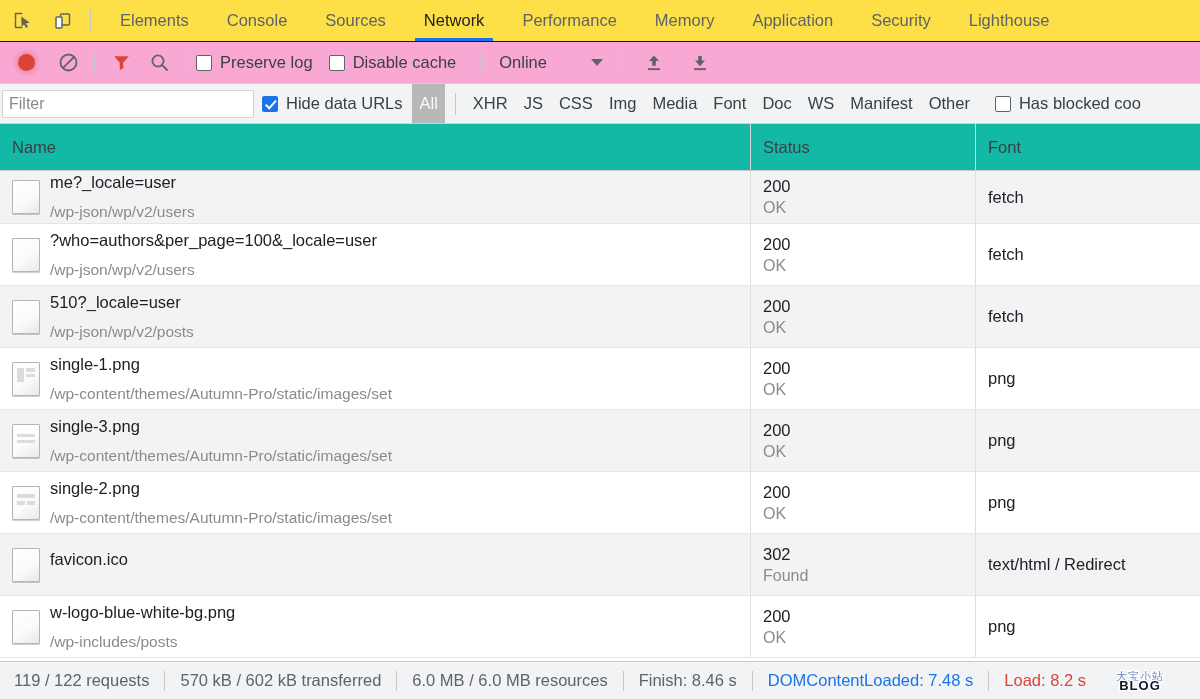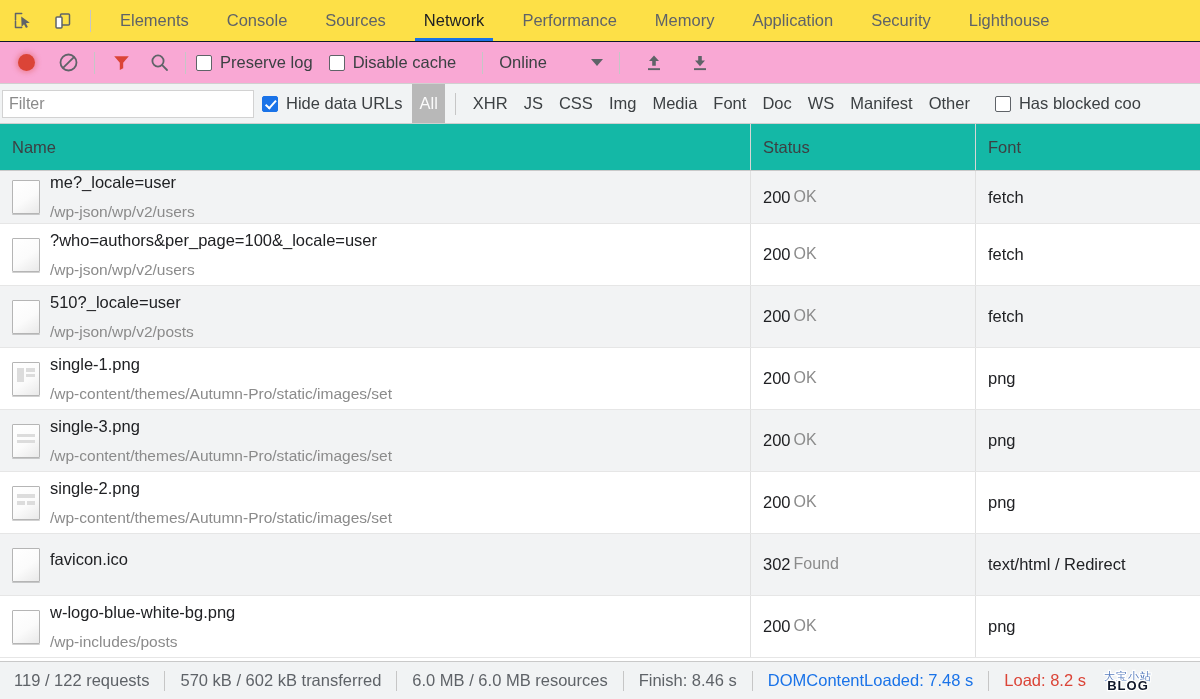--- a/index.html
+++ b/index.html
@@ -154,21 +154,21 @@
     border: 1px solid #b5b5b5;
     border-radius: 1px;
     background: linear-gradient(145deg,#ffffff 0%, #fbfbfb 55%, #e9e9e9 100%);
     box-shadow: 0 1px 0 rgba(0,0,0,0.18);
     position: relative; overflow: hidden;
   }
   .fileicon .thumb { position: absolute; background: #dcdcdc; }
   .ntext { display: flex; flex-direction: column; justify-content: center; gap: 11px; min-width: 0; }
   .nm { font-size: 16.5px; color: #202124; white-space: nowrap; }
   .sub { font-size: 15.5px; color: #8b8b8b; white-space: nowrap; }
-  .stext { display: flex; flex-direction: row; justify-content: center; gap: 3px; }
+  .stext { display: flex; flex-direction: column; justify-content: center; gap: 3px; }
   .scode { font-size: 16.5px; color: #202124; }
   .stxt { font-size: 16px; color: #8b8b8b; }
   .ttxt { font-size: 16.5px; color: #202124; white-space: nowrap; }
 
   
   .footer {
     height: 38px; min-height: 38px;
     background: #f1f3f4;
     border-top: 1px solid #c9c9c9;
     display: flex; align-items: center;
@@ -176,21 +176,21 @@
     font-size: 16.5px; color: #5f6368;
     overflow: hidden;
     position: relative;
   }
   .fitem { white-space: nowrap; }
   .fdiv { width: 1px; height: 20px; background: #c6c6c6; margin: 0 15px; }
   .blue { color: #1a73e8; }
   .red { color: #db4437; }
   .watermark {
     position: absolute;
-    right: 12px; top: 1px;
+    right: 0px; top: 1px;
     width: 120px; height: 36px;
     pointer-events: none;
     display: flex; flex-direction: column;
     align-items: center; justify-content: center;
     line-height: 1;
   }
   .wm-top {
     font-size: 11px; color: #5b7fbf;
     -webkit-text-stroke: 2.2px #ffffff;
     paint-order: stroke fill;

